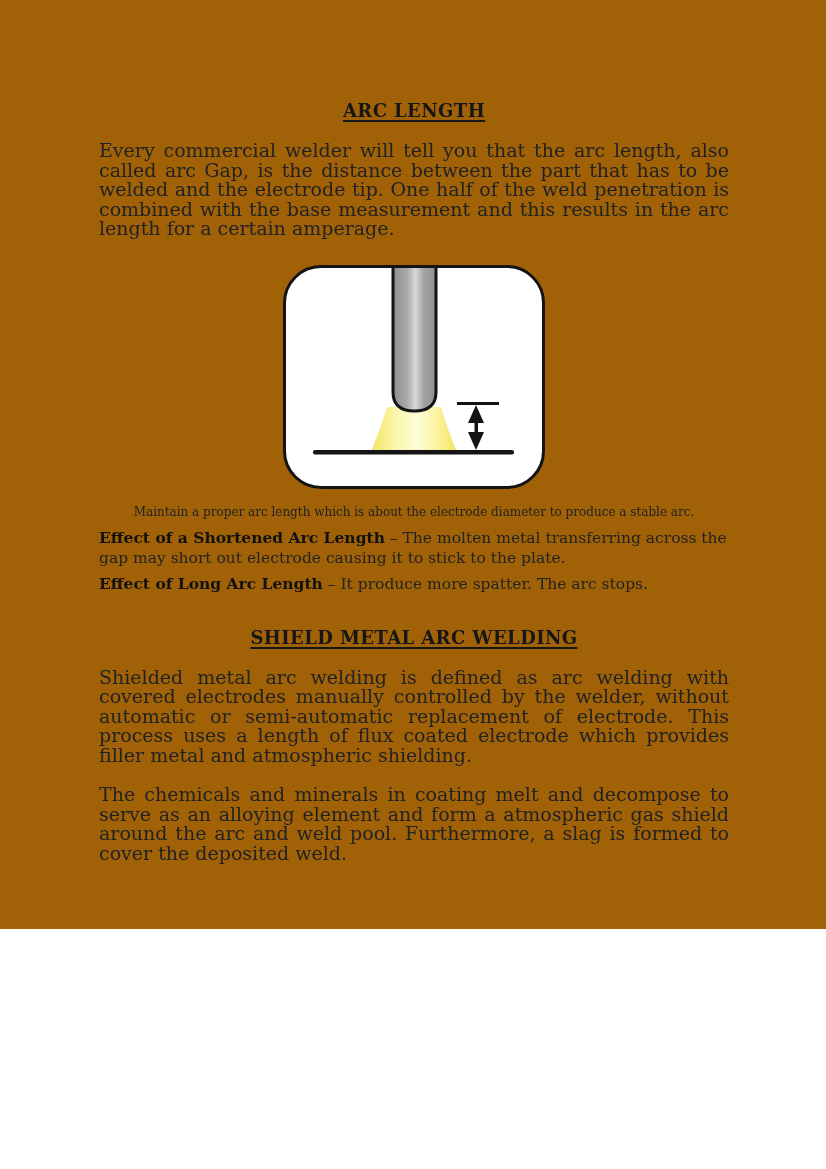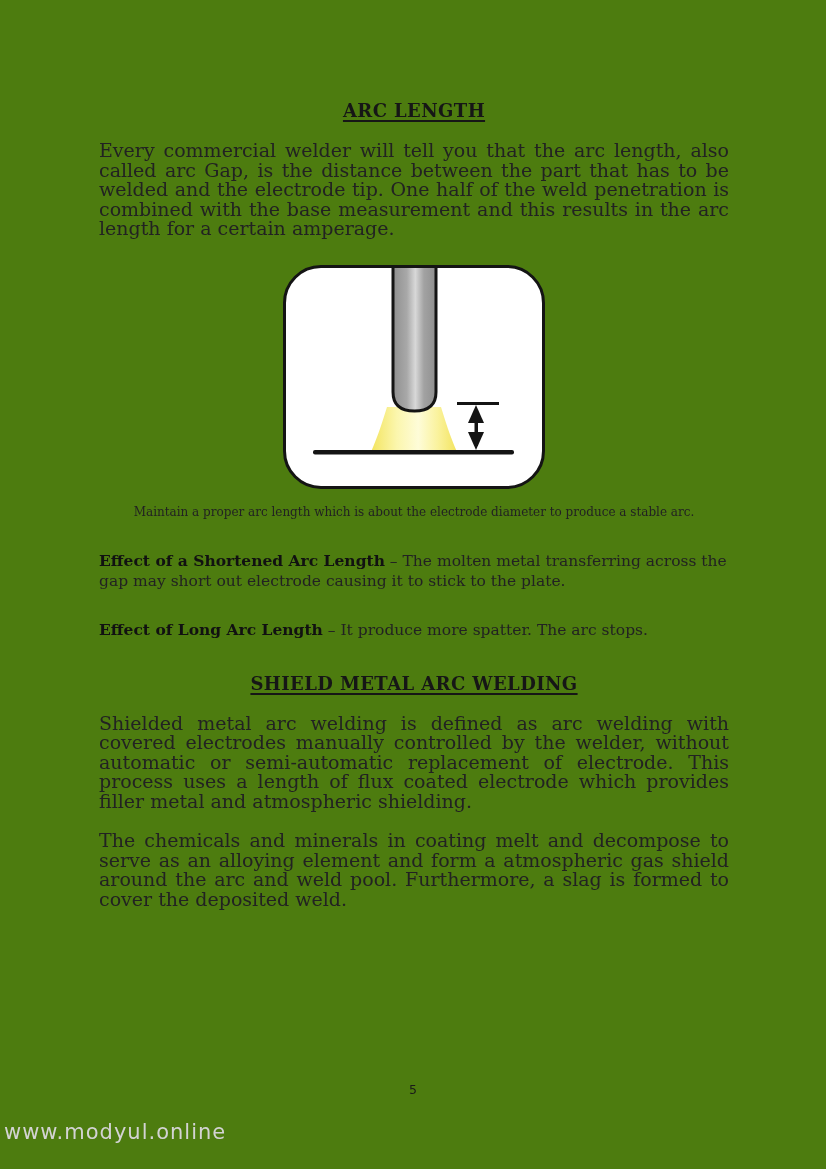--- a/index.html
+++ b/index.html
@@ -1,20 +1,20 @@
 <!DOCTYPE html>
 <html><head>
 <meta charset="utf-8">
 <style>
   html, body { margin: 0; padding: 0; background: #ffffff; }
   .page {
     position: relative;
     width: 826px;
-    height: 1169px;
-    background: #4d7c0f;
+    height: 929px;
+    background: #a16207;
     font-family: "DejaVu Serif", "Liberation Serif", serif;
     color: #1c1c1c;
     overflow: hidden;
   }
   .content {
     position: absolute;
     left: 99px;
     top: 0;
     width: 630px;
   }
@@ -34,21 +34,21 @@
   p.body {
     font-size: 19px;
     line-height: 19.5px;
     margin: 20px 0 0 0;
     text-align: justify;
     color: #222222;
   }
   p.effect {
     font-size: 15.5px;
     line-height: 19.5px;
-    margin: 29px 0 0 0;
+    margin: 6px 0 0 0;
     text-align: left;
     color: #222222;
   }
   p.effect b { color: #111111; }
   .figure-box {
     position: relative;
     width: 256px;
     height: 218px;
     margin: 26px auto 0 auto;
     border: 3px solid #141414;

